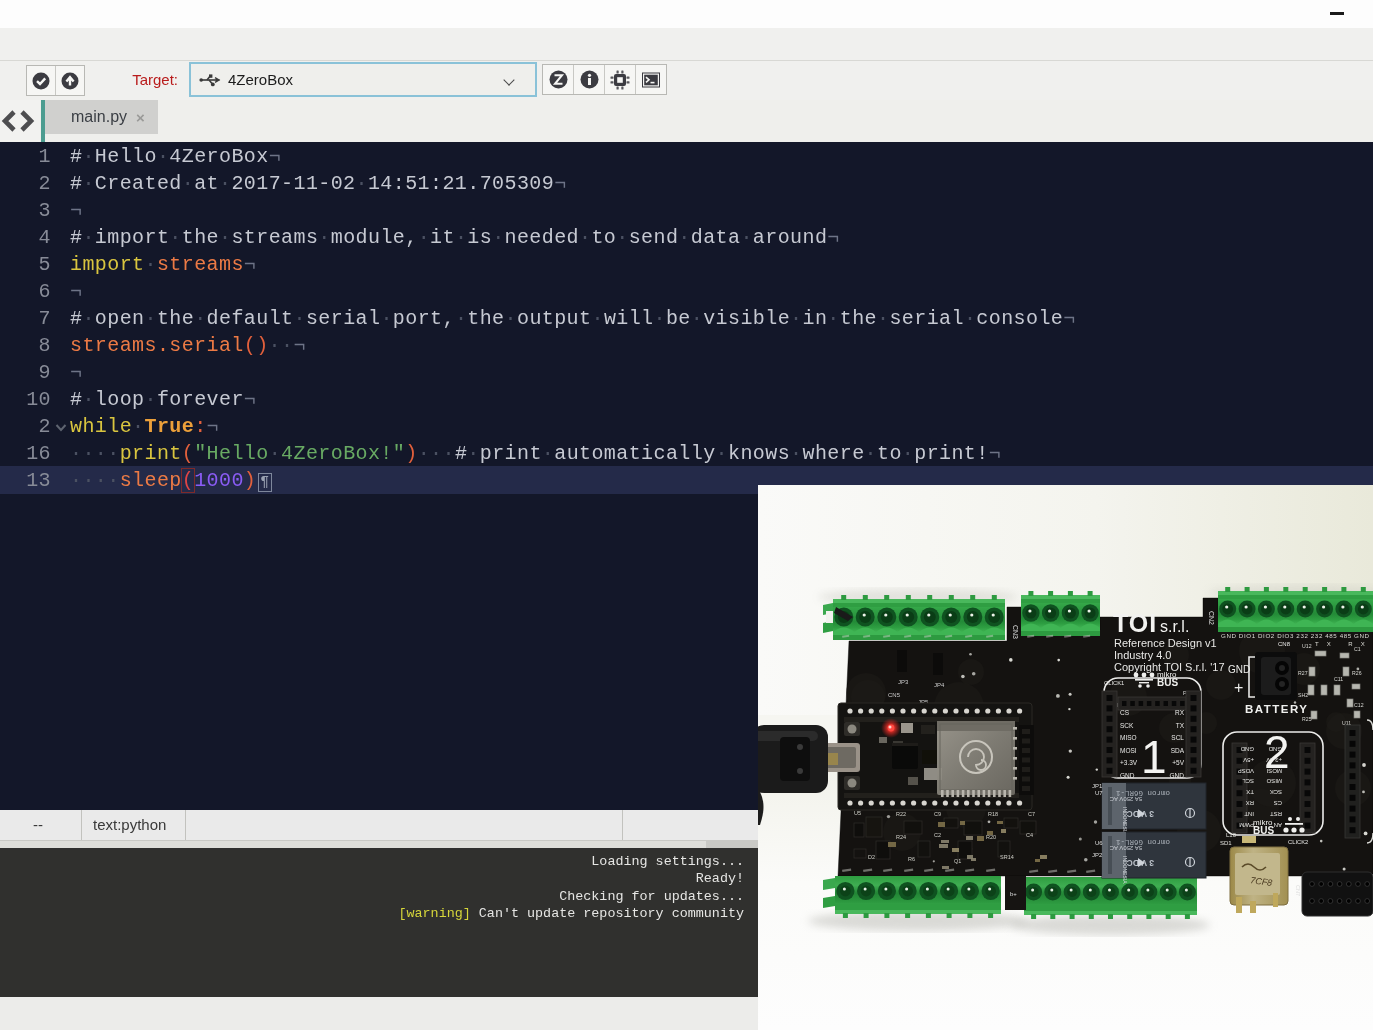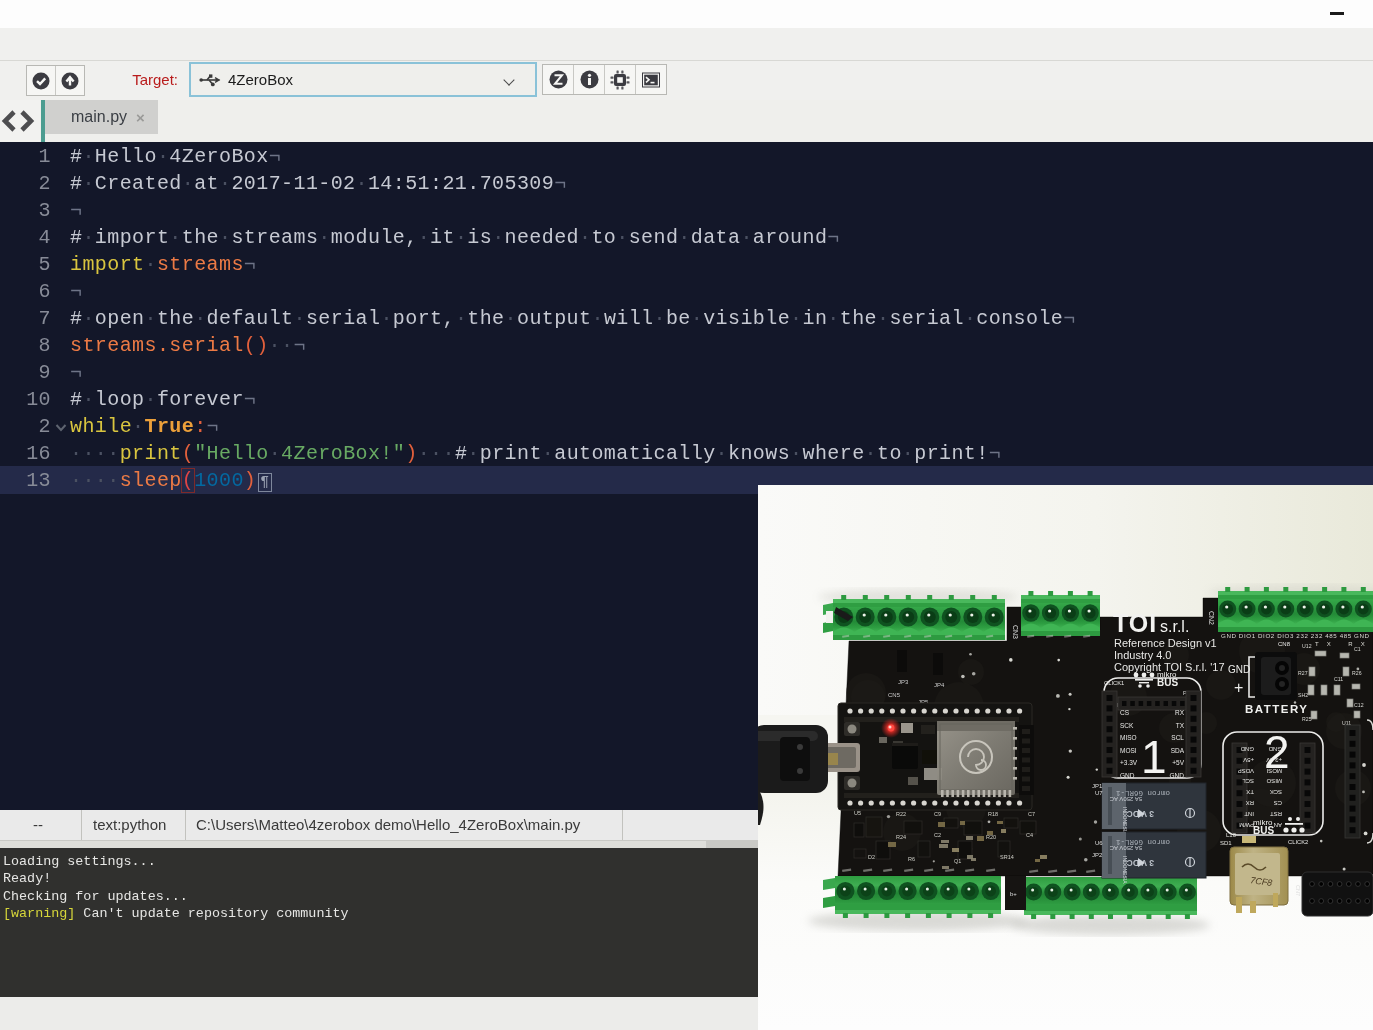--- a/index.html
+++ b/index.html
@@ -42,35 +42,35 @@
   font-family:"Liberation Mono",monospace;font-size:20px;line-height:27px;
   letter-spacing:0.41px;color:#c6c9d2;}
 #code i{font-style:normal;color:#4b5162;}
 #code .nl{color:#6e7487;}
 #code .c{color:#c6c9d2;}
 #code .kw{color:#d9c53f;}
 #code .or2{color:#ec7a45;}
 #code .pr{color:#e2603c;}
 #code .tr{color:#eca03a;font-weight:bold;}
 #code .st{color:#68aa63;}
-#code .num{color:#0369a1;}
+#code .num{color:#8b5cf6;}
 #code .rp{color:#e04545;outline:1px solid #7e2a2a;}
 #code .cur{color:#9aa2b2;font-size:15px;border:1px solid #7e879c;padding:0 1px;margin-left:2px;}
 
 #statusbar{left:0;top:810px;width:758px;height:30px;background:#eaeaea;font-size:15px;color:#3a3a3a;}
 #statusbar .cell{position:absolute;top:6px;}
 #statusbar .div{position:absolute;top:0;width:1px;height:30px;background:#c2c2be;}
 #scrollstrip{left:0;top:840px;width:758px;height:8px;background:#c9c9c5;}
 #scrollthumb{left:0;top:841px;width:706px;height:7px;background:#dededa;}
 
 #console{left:0;top:848px;width:758px;height:149px;background:#30302e;
   font-family:"Liberation Mono",monospace;font-size:13.4px;line-height:17.4px;color:#e6e6e4;
   white-space:pre;}
 #console .warn{color:#d6d63a;}
-#console .inner{margin:5px 14px 0 3px;}
+#console .inner{margin:5px 14px 0 3px;text-align:right;}
 #bottomstrip{left:0;top:997px;width:758px;height:33px;background:#ececea;}
 </style></head>
 <body>
 <div class="abs" id="titlebar"></div>
 <div class="abs" id="minbtn"></div>
 <div class="abs" id="menustrip"></div>
 <div class="abs" id="toolbar">
   <div class="btngroup" id="grp1">
     <div class="tbtn">
         <svg width="20" height="20" viewBox="0 0 20 20">
@@ -172,21 +172,20 @@
   </div>
 <div class="abs" id="code"><div class="ln"><span class="c">#<i>·</i>Hello<i>·</i>4ZeroBox</span><span class="nl">¬</span></div><div class="ln"><span class="c">#<i>·</i>Created<i>·</i>at<i>·</i>2017-11-02<i>·</i>14:51:21.705309</span><span class="nl">¬</span></div><div class="ln"><span class="nl">¬</span></div><div class="ln"><span class="c">#<i>·</i>import<i>·</i>the<i>·</i>streams<i>·</i>module,<i>·</i>it<i>·</i>is<i>·</i>needed<i>·</i>to<i>·</i>send<i>·</i>data<i>·</i>around</span><span class="nl">¬</span></div><div class="ln"><span class="kw">import</span><i>·</i><span class="or2">streams</span><span class="nl">¬</span></div><div class="ln"><span class="nl">¬</span></div><div class="ln"><span class="c">#<i>·</i>open<i>·</i>the<i>·</i>default<i>·</i>serial<i>·</i>port,<i>·</i>the<i>·</i>output<i>·</i>will<i>·</i>be<i>·</i>visible<i>·</i>in<i>·</i>the<i>·</i>serial<i>·</i>console</span><span class="nl">¬</span></div><div class="ln"><span class="or2">streams.serial</span><span class="pr">()</span><i>·</i><i>·</i><span class="nl">¬</span></div><div class="ln"><span class="nl">¬</span></div><div class="ln"><span class="c">#<i>·</i>loop<i>·</i>forever</span><span class="nl">¬</span></div><div class="ln"><span class="kw">while</span><i>·</i><span class="tr">True</span><span class="pr">:</span><span class="nl">¬</span></div><div class="ln"><i>·</i><i>·</i><i>·</i><i>·</i><span class="kw">print</span><span class="pr">(</span><span class="st">"Hello<i>·</i>4ZeroBox!"</span><span class="pr">)</span><i>·</i><i>·</i><i>·</i><span class="c">#<i>·</i>print<i>·</i>automatically<i>·</i>knows<i>·</i>where<i>·</i>to<i>·</i>print!</span><span class="nl">¬</span></div><div class="ln"><i>·</i><i>·</i><i>·</i><i>·</i><span class="or2">sleep</span><span class="rp">(</span><span class="num">1000</span><span class="pr">)</span><span class="cur">¶</span></div></div>
 <svg class="abs" style="left:55px;top:423px" width="12" height="9" viewBox="0 0 12 9">
     <path d="M1.5 2 L6 7 L10.5 2" stroke="#5e6470" stroke-width="2" fill="none"></path>
   </svg>
 <div class="abs" id="statusbar">
   <span class="cell" style="left:33px;">--</span>
   <span class="div" style="left:81px;"></span>
   <span class="cell" style="left:93px;">text:python</span>
   <span class="div" style="left:185px;"></span>
-  <span class="cell" style="left:196px;">C:\Users\Matteo\4zerobox demo\Hello_4ZeroBox\main.py</span>
   <span class="div" style="left:622px;"></span>
 </div>
 <div class="abs" id="scrollstrip"></div>
 <div class="abs" id="scrollthumb"></div>
 <div class="abs" id="console"><div class="inner">Loading settings...
 Ready!
 Checking for updates...
 <span class="warn">[warning]</span> Can't update repository community</div></div>
 <div class="abs" id="bottomstrip"></div>
 <svg class="abs" id="photo" style="left:758px;top:485px" width="615" height="545" viewBox="0 0 615 545">

